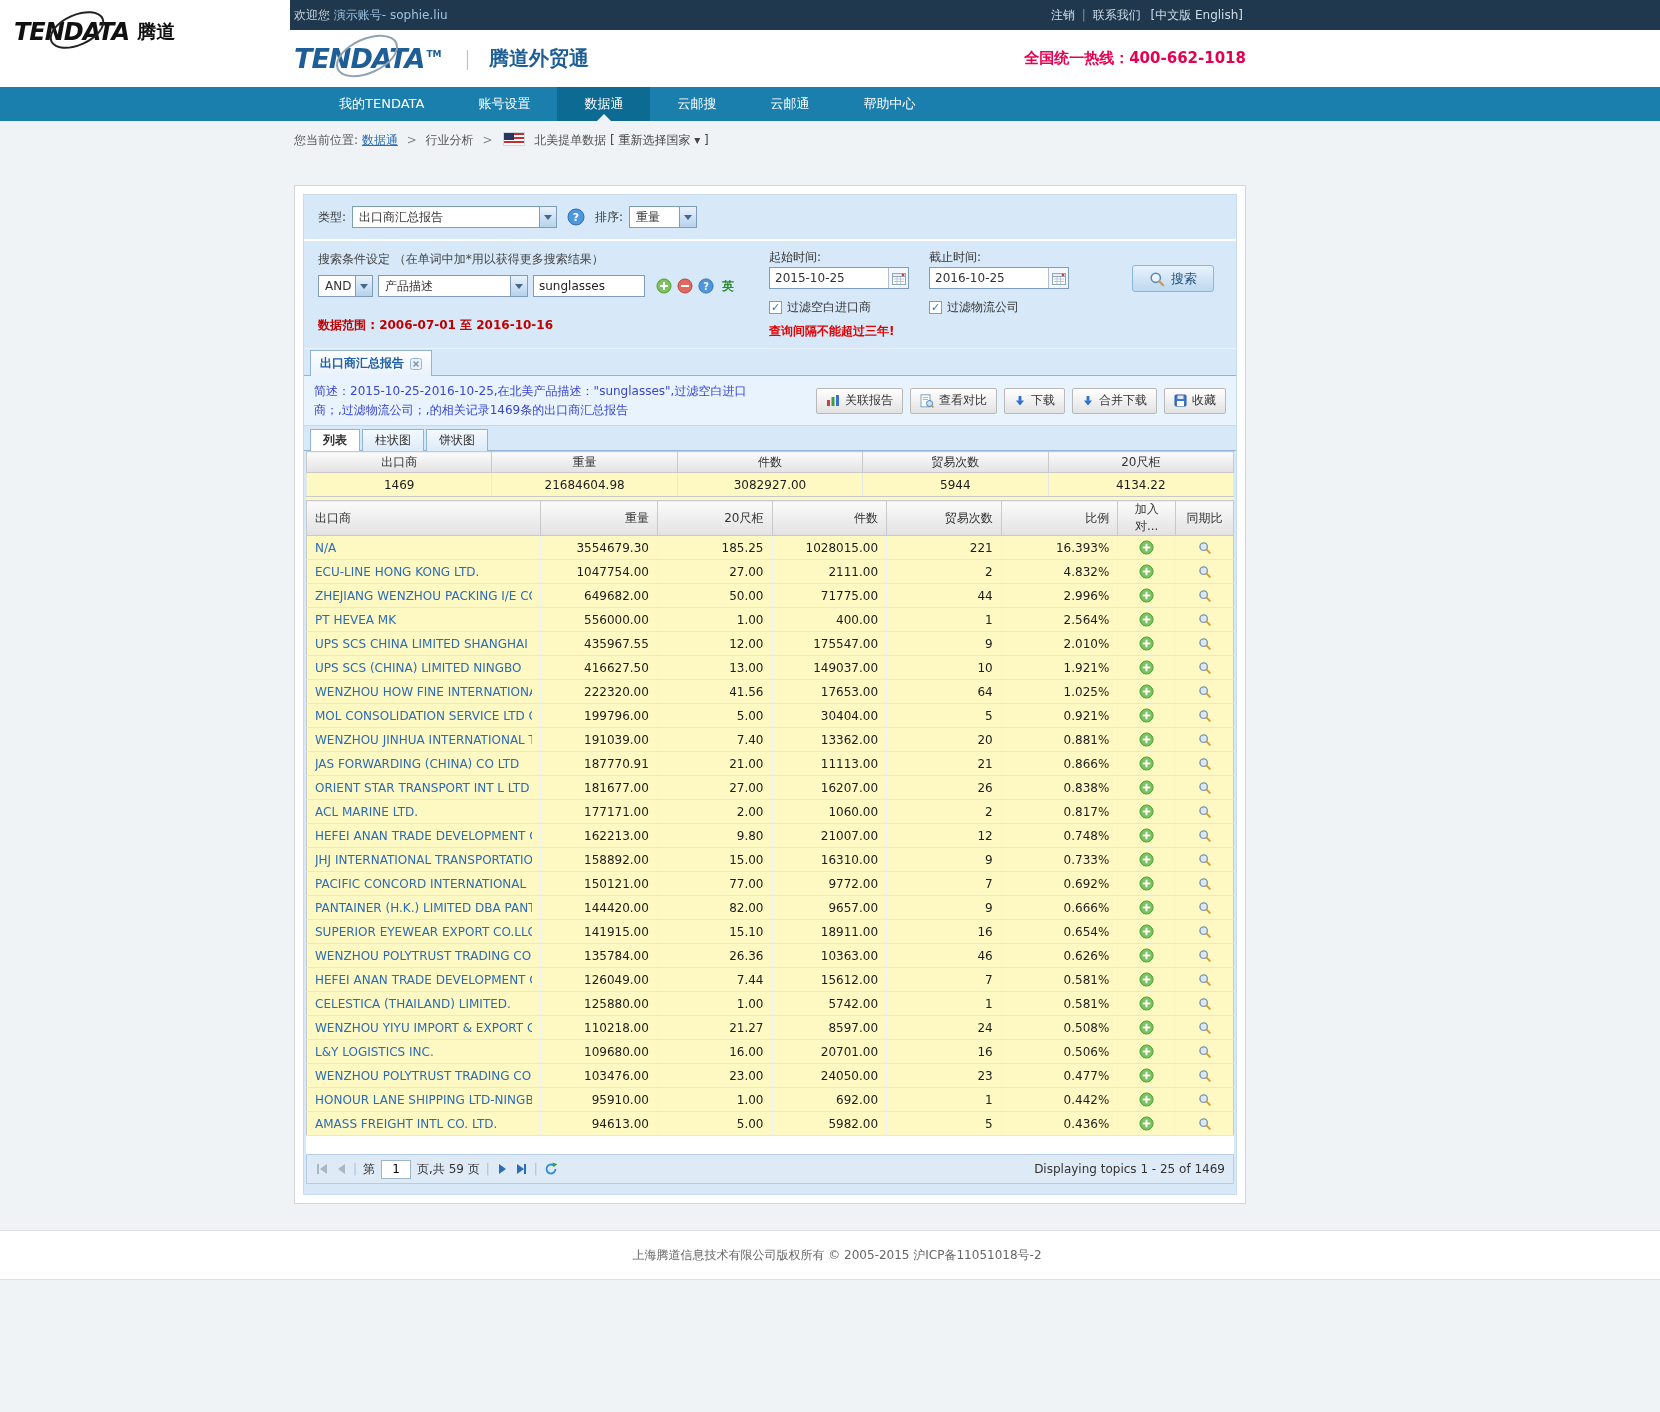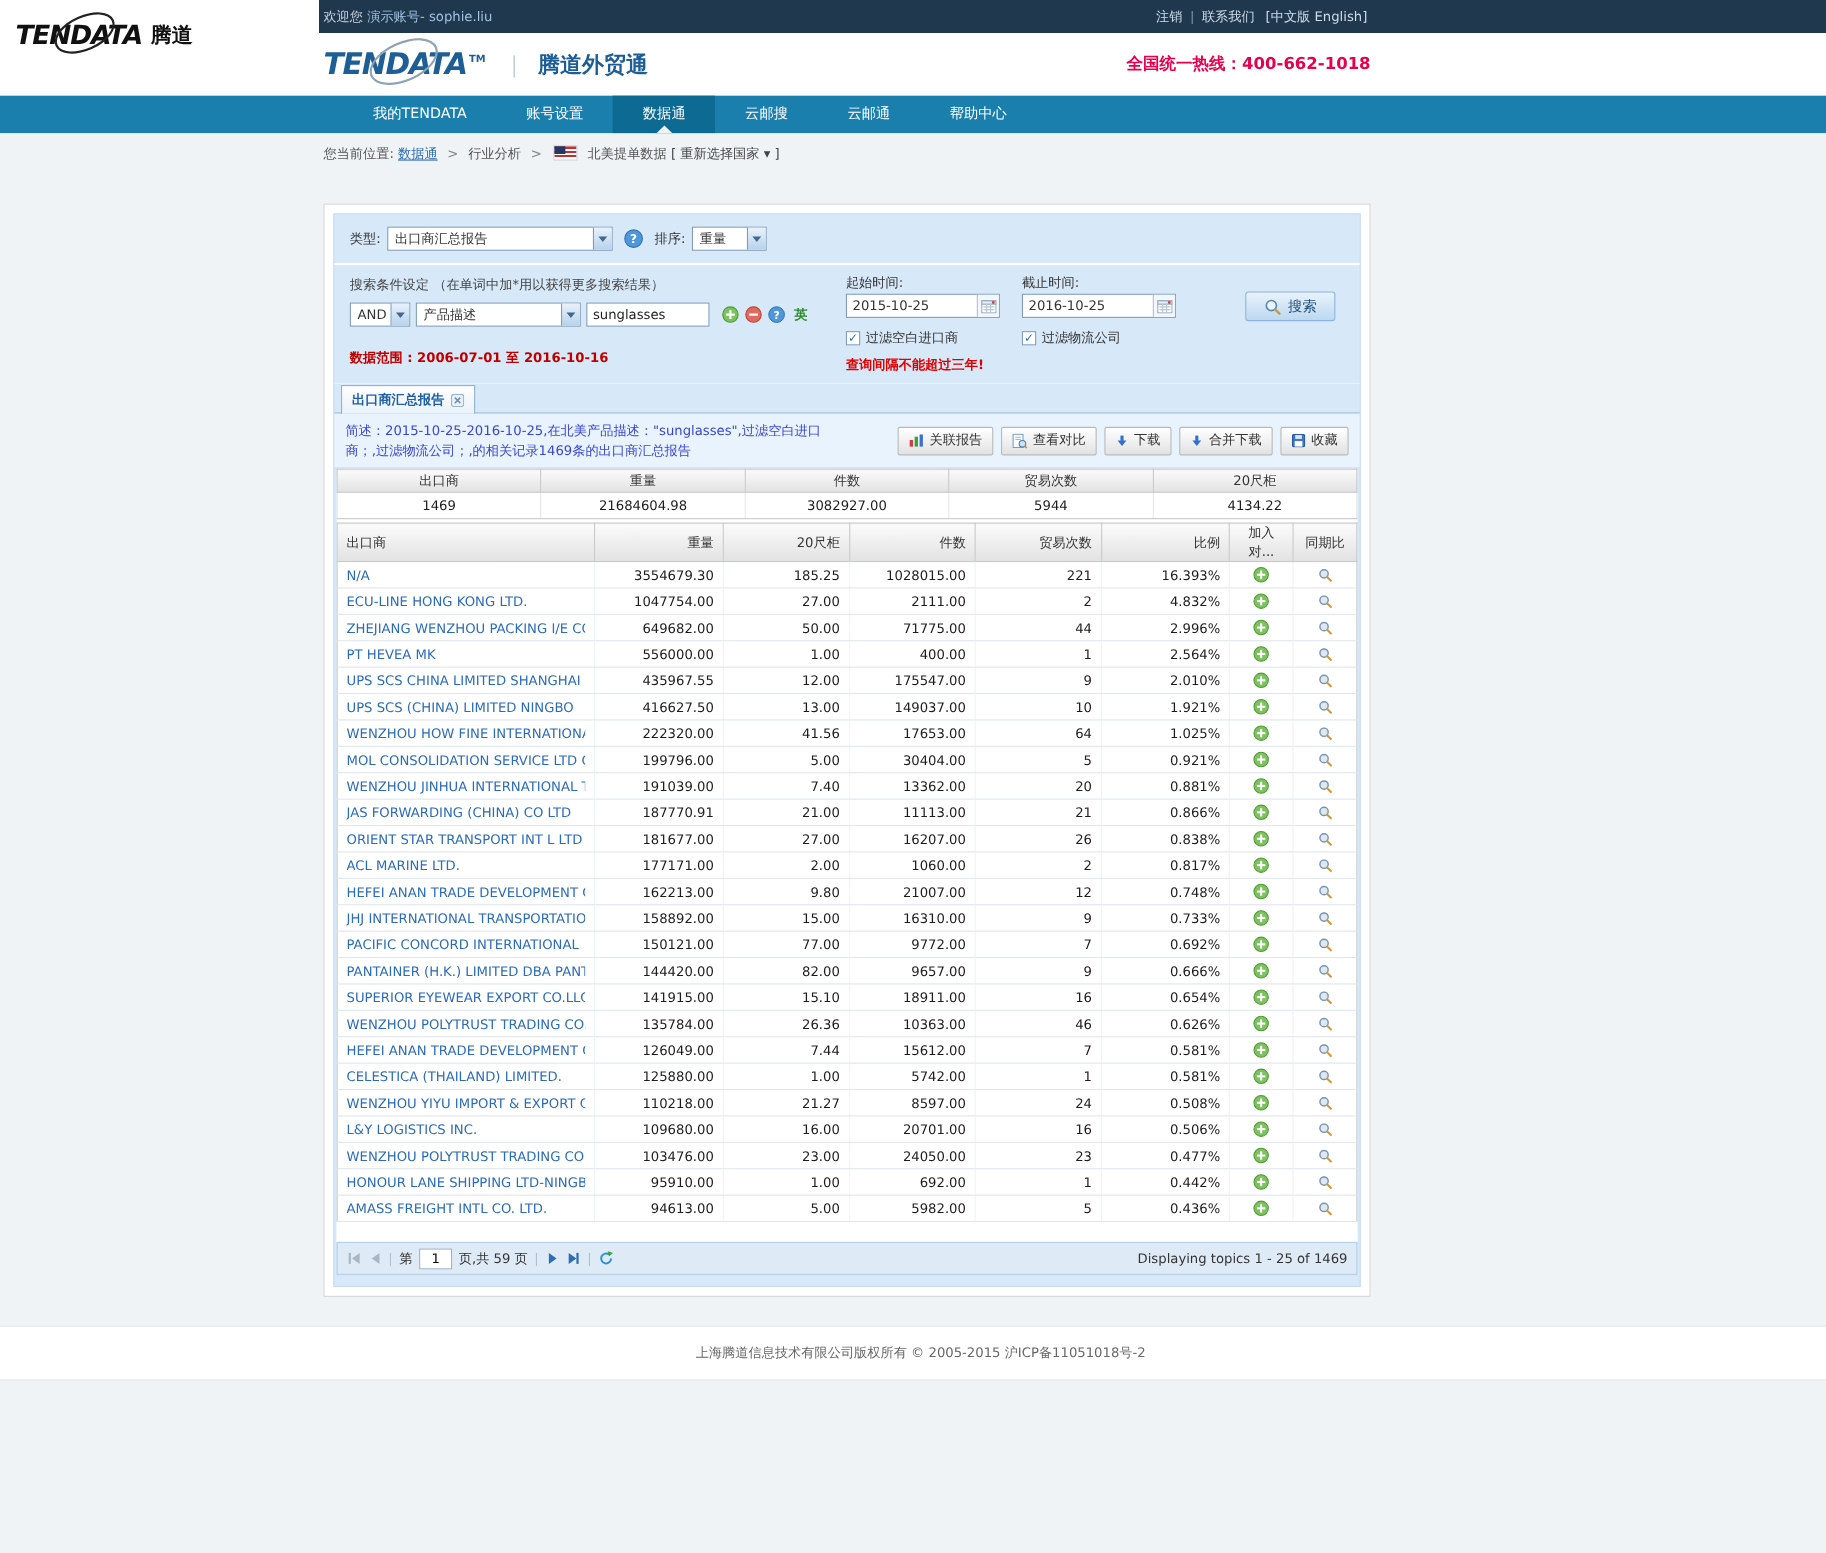--- a/index.html
+++ b/index.html
@@ -96,21 +96,21 @@
   .act-btn { height:26px; padding:0 9px; background:linear-gradient(#ffffff,#e2e2e2); border:1px solid #b9b9b9; border-radius:2px;
              display:inline-flex; align-items:center; gap:5px; color:#333; cursor:pointer; font-size:12px; white-space:nowrap; }
 
   
   .viewtabs { height:25px; padding:3px 0 0 6px; border-bottom:1px solid #8fb4d4; display:flex; align-items:flex-end; gap:2px; }
   .vtab { height:22px; padding:0 12px; display:inline-flex; align-items:center; border:1px solid #8fb4d4; border-bottom:none; margin-bottom:-1px;
           background:linear-gradient(#f4f9fd,#dcebf8); color:#333; cursor:pointer; }
   .vtab.active { background:#fff; font-weight:bold; }
 
   
-  .tables { margin:0 2px; background:#ffffff; }
+  .tables { margin:0 2px; background:#fef9c3; }
   table { border-collapse:collapse; width:100%; table-layout:fixed; }
   th { background:linear-gradient(#fbfbfb,#e2e2e2); border:1px solid #c9c9c9; font-weight:normal; color:#333; height:21px; padding:0 8px; }
   td { height:24px; padding:0 8px; color:#1c1c1c; }
   .tot-table td { text-align:center; border-bottom:1px solid #c9c9c9; border-left:1px solid #e6e6e6; border-right:1px solid #e6e6e6; }
   .main-table { margin-top:3px; }
   .main-table th.h-left { text-align:left; } .main-table th.h-right { text-align:right; } .main-table th.h-center { text-align:center; }
   .main-table td { border-bottom:1px solid #dfe7ee; border-right:1px solid #eef3f8; }
   .main-table td:first-child { border-left:1px solid #c9c9c9; }
   .main-table td:last-child { border-right:1px solid #c9c9c9; }
   .c-num { text-align:right; }
@@ -357,20 +357,25 @@
                   <rect x="1" y="1" width="11" height="11" rx="1" fill="#3e76c8" stroke="#2a5a9e"></rect>
                   <rect x="3.5" y="1.5" width="6" height="3.5" fill="#dce8f5"></rect>
                   <rect x="3" y="7" width="7" height="5" fill="#fff"></rect>
                 </svg>
               </span>
             <span>收藏</span>
           </span>
         </div>
       </div>
 
+      <div class="viewtabs">
+        <span class="vtab active">列表</span>
+        <span class="vtab">柱状图</span>
+        <span class="vtab">饼状图</span>
+      </div>
 
       <div class="tables">
         <table class="tot-table">
           <thead>
             <tr>
               <th>出口商</th>
               <th>重量</th>
               <th>件数</th>
               <th>贸易次数</th>
               <th>20尺柜</th>

